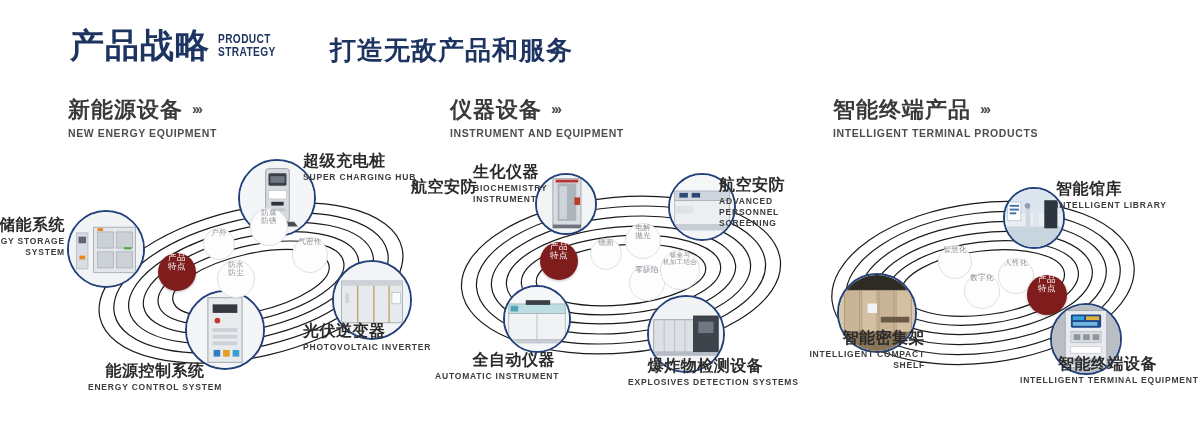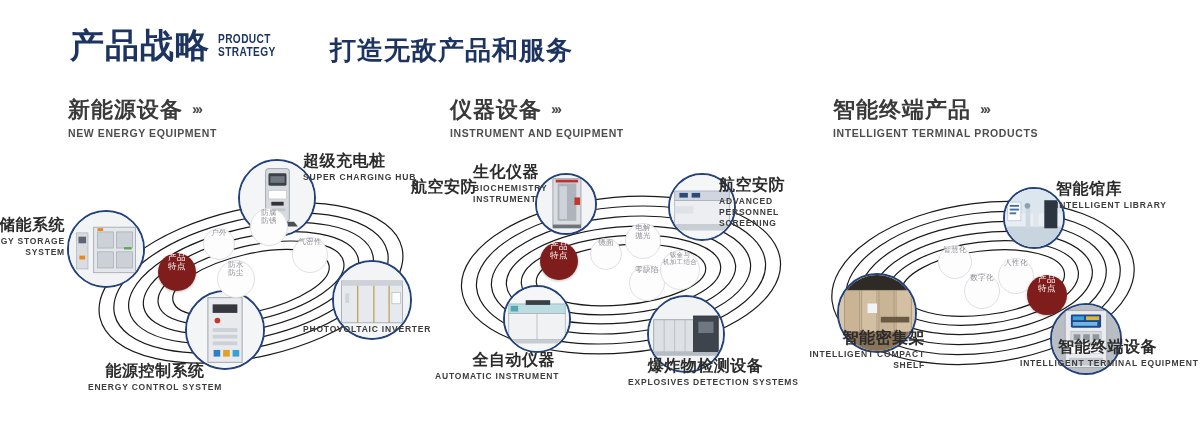--- a/index.html
+++ b/index.html
@@ -215,20 +215,21 @@
 
   <div class="lbl right" style="left:-45px; top:216px; width:110px;">
     <div class="cn">储能系统</div>
     <div class="en" style="white-space:normal;">ENERGY STORAGE SYSTEM</div>
   </div>
   <div class="lbl" style="left:303px; top:152px;">
     <div class="cn">超级充电桩</div>
     <div class="en">SUPER CHARGING HUB</div>
   </div>
   <div class="lbl" style="left:303px; top:322px;">
+    <div class="cn">光伏逆变器</div>
     <div class="en">PHOTOVOLTAIC INVERTER</div>
   </div>
   <div class="lbl center" style="left:80px; top:362px; width:150px;">
     <div class="cn">能源控制系统</div>
     <div class="en">ENERGY CONTROL SYSTEM</div>
   </div>
 
   <div class="cluster" style="left:425px; top:155px;">
     <svg class="orbits" viewBox="0 0 400 250">
       <g fill="none" stroke="#1a1a1a" stroke-width="1.2">
@@ -423,18 +424,18 @@
   </div>
 
   <div class="lbl" style="left:1056px; top:180px;">
     <div class="cn">智能馆库</div>
     <div class="en">INTELLIGENT LIBRARY</div>
   </div>
   <div class="lbl right" style="left:795px; top:329px; width:130px;">
     <div class="cn">智能密集架</div>
     <div class="en" style="white-space:normal;">INTELLIGENT COMPACT SHELF</div>
   </div>
-  <div class="lbl center" style="left:1020px; top:338px; width:175px;">
+  <div class="lbl center" style="left:1020px; top:355px; width:175px;">
     <div class="cn">智能终端设备</div>
     <div class="en">INTELLIGENT TERMINAL EQUIPMENT</div>
   </div>
 
 </div>
 
 </body></html>

